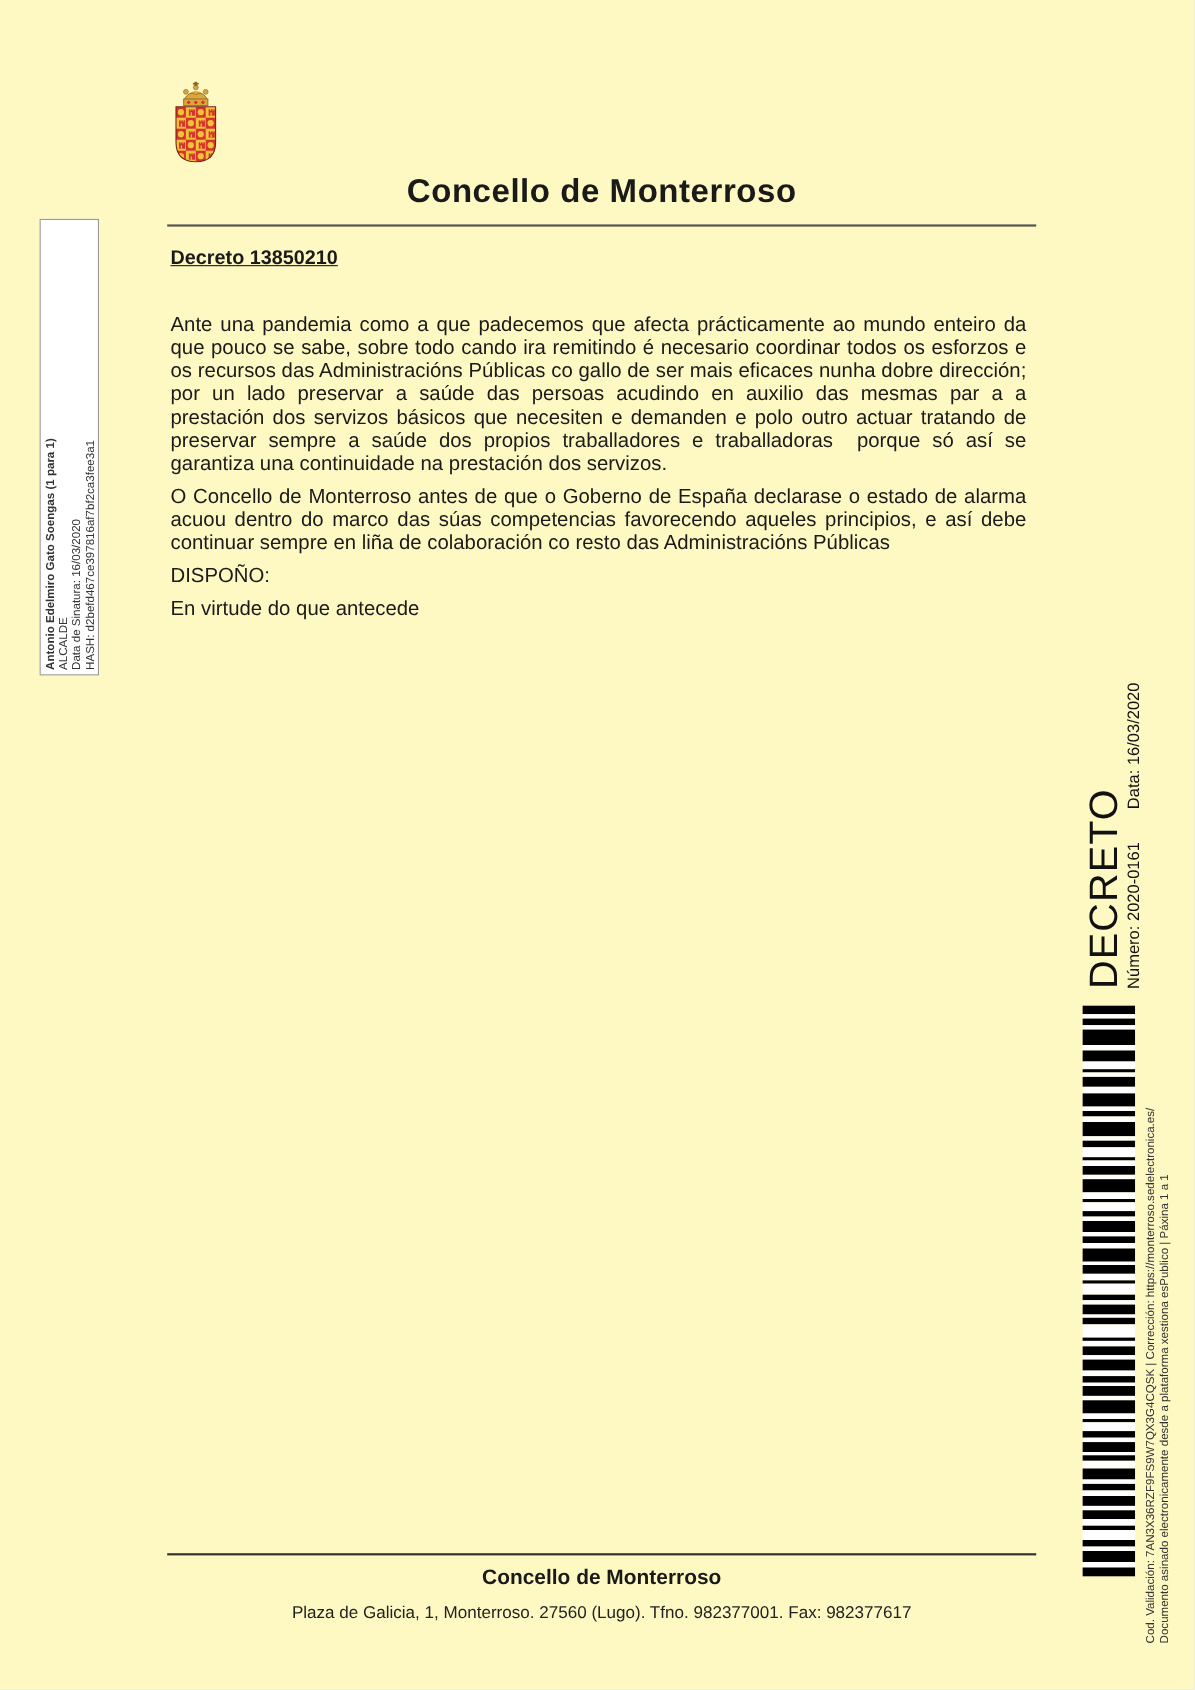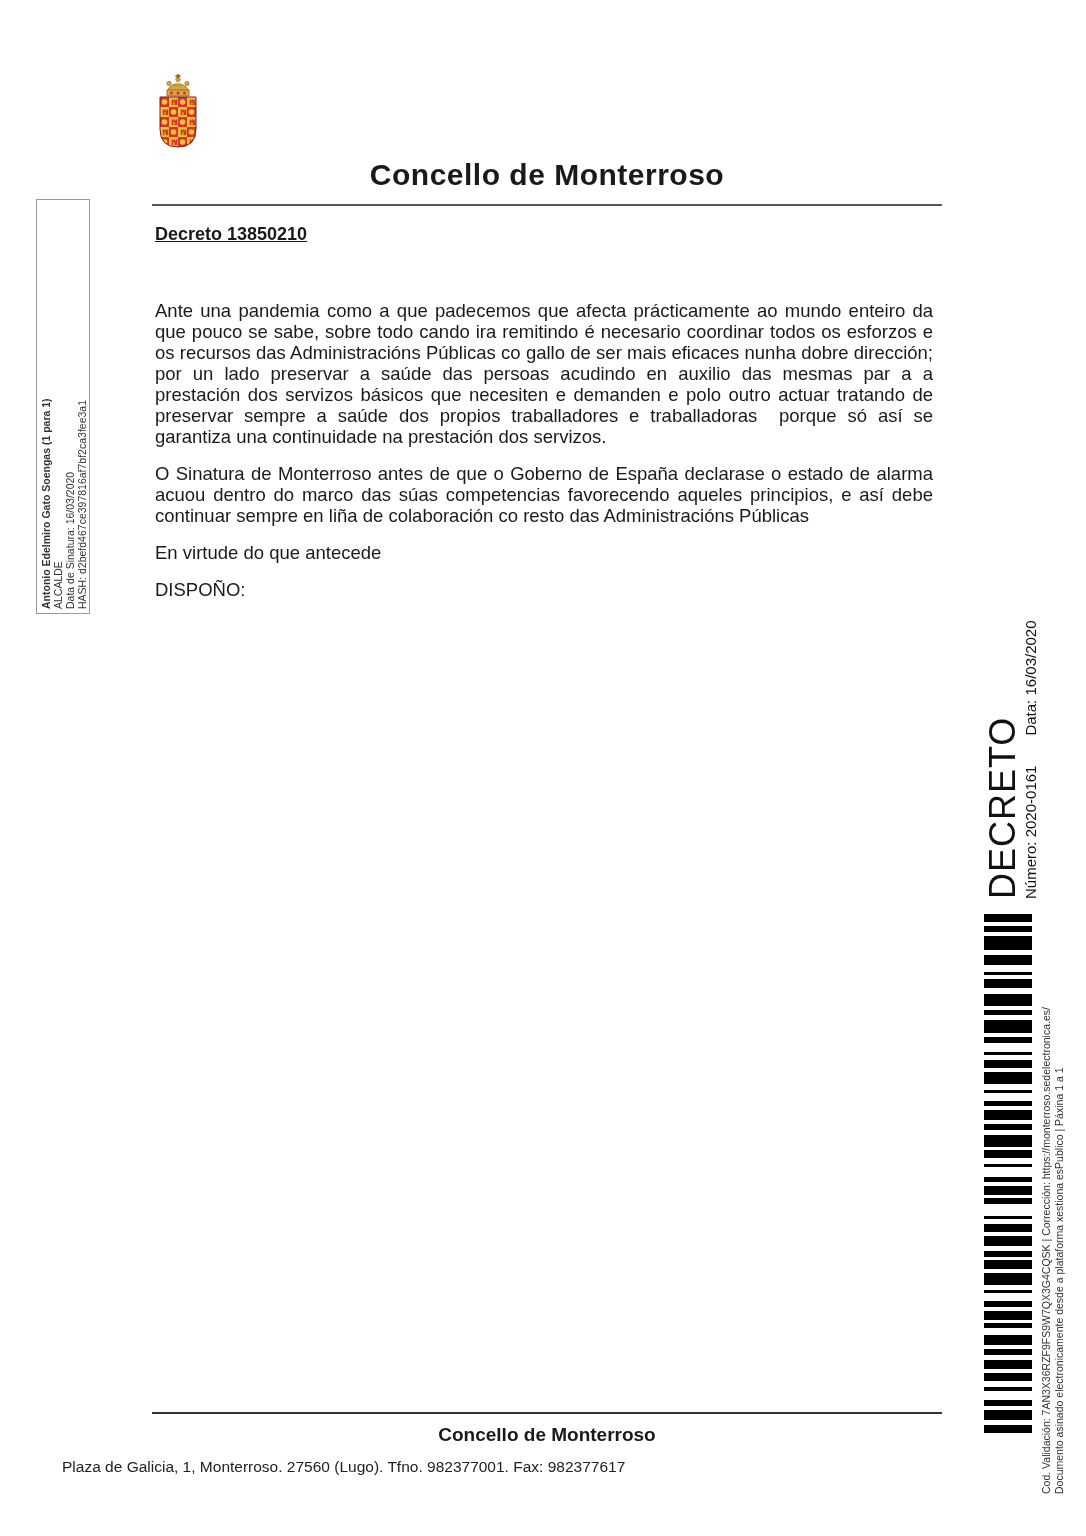--- a/index.html
+++ b/index.html
@@ -1,20 +1,20 @@
 <!DOCTYPE html>
 <html lang="gl"><head>
 <meta charset="utf-8">
 <style>
   html,body{margin:0;padding:0;background:#e8e8e8;}
   .page{
     position:relative;
     width:1086px;height:1536px;
     margin:0 auto;
-    background:#ffffff;
+    background:#fef9c3;
     font-family:"Liberation Sans",sans-serif;
     color:#1a1a1a;
     overflow:hidden;
   }
   
   .coat{position:absolute;left:154px;top:74px;width:48px;height:74px;}
   .org-title{
     position:absolute;left:152px;top:158px;width:790px;
     text-align:center;font-size:30px;font-weight:bold;letter-spacing:.5px;
   }
@@ -23,21 +23,21 @@
   .rule-footer{top:1412px;border-top-color:#333;}
   .decree-title{
     position:absolute;left:155px;top:224px;
     font-size:18px;font-weight:bold;text-decoration:underline;
   }
   
   .body-col{
     position:absolute;left:155px;top:284px;width:778px;
     font-size:18.5px;line-height:21px;text-align:justify;
   }
-  .body-col p{margin:16px 0 9px 0;white-space:pre-wrap;}
+  .body-col p{margin:0 0 9px 0;white-space:pre-wrap;}
   .body-col p.plain{text-align:left;}
   .body-col p.sign-line{margin-top:74px;text-align:left;}
   
   .sig-box{
     position:absolute;left:36px;top:199px;width:52px;height:413px;
     border:1px solid #9a9a9a;background:#fff;
   }
   .sig-rot{
     position:absolute;left:3px;top:409px;width:403px;height:48px;
     transform:rotate(-90deg);transform-origin:top left;
@@ -64,21 +64,21 @@
     transform:rotate(-90deg);transform-origin:top left;
     font-size:10.5px;line-height:13px;color:#333;white-space:nowrap;
   }
   
   .footer-title{
     position:absolute;left:152px;top:1424px;width:790px;
     text-align:center;font-size:19px;font-weight:bold;
   }
   .footer-address{
     position:absolute;left:62px;top:1458px;width:970px;
-    font-size:15.5px;color:#222;
+    text-align:center;font-size:15.5px;color:#222;
   }
 </style>
 </head>
 <body>
 
 <div class="page">
 
   <svg class="coat" viewBox="0 0 48 74" aria-hidden="true">
     <defs>
       <clipPath id="shieldClip">
@@ -143,23 +143,23 @@
     </g>
     <path d="M6,23 H42 V55 Q42,73 24,73 Q6,73 6,55 Z" fill="none" stroke="#7a2018" stroke-width="1"></path>
   </svg>
 
   <div class="org-title">Concello de Monterroso</div>
   <div class="rule rule-header"></div>
   <div class="decree-title">Decreto 13850210</div>
 
   <div class="body-col">
     <p>Ante una pandemia como a que padecemos que afecta prácticamente ao mundo enteiro da que pouco se sabe, sobre todo cando ira remitindo é necesario coordinar todos os esforzos e os recursos das Administracións Públicas co gallo de ser mais eficaces nunha dobre dirección; por un lado preservar a saúde das persoas acudindo en auxilio das mesmas par a a prestación dos servizos básicos que necesiten e demanden e polo outro actuar tratando de preservar sempre a saúde dos propios traballadores e traballadoras  porque só así se garantiza una continuidade na prestación dos servizos.</p>
-    <p>O Sinatura de Monterroso antes de que o Goberno de España declarase o estado de alarma acuou dentro do marco das súas competencias favorecendo aqueles principios, e así debe continuar sempre en liña de colaboración co resto das Administracións Públicas</p>
+    <p>O Concello de Monterroso antes de que o Goberno de España declarase o estado de alarma acuou dentro do marco das súas competencias favorecendo aqueles principios, e así debe continuar sempre en liña de colaboración co resto das Administracións Públicas</p>
+    <p class="plain">DISPOÑO:</p>
     <p class="plain">En virtude do que antecede</p>
-    <p class="plain">DISPOÑO:</p>
   </div>
 
   <div class="sig-box">
     <div class="sig-rot">
       <div class="b">Antonio Edelmiro Gato Soengas (1 para 1)</div>
       <div>ALCALDE</div>
       <div>Data de Sinatura: 16/03/2020</div>
       <div>HASH: d2befd467ce397816af7bf2ca3fee3a1</div>
     </div>
   </div>

